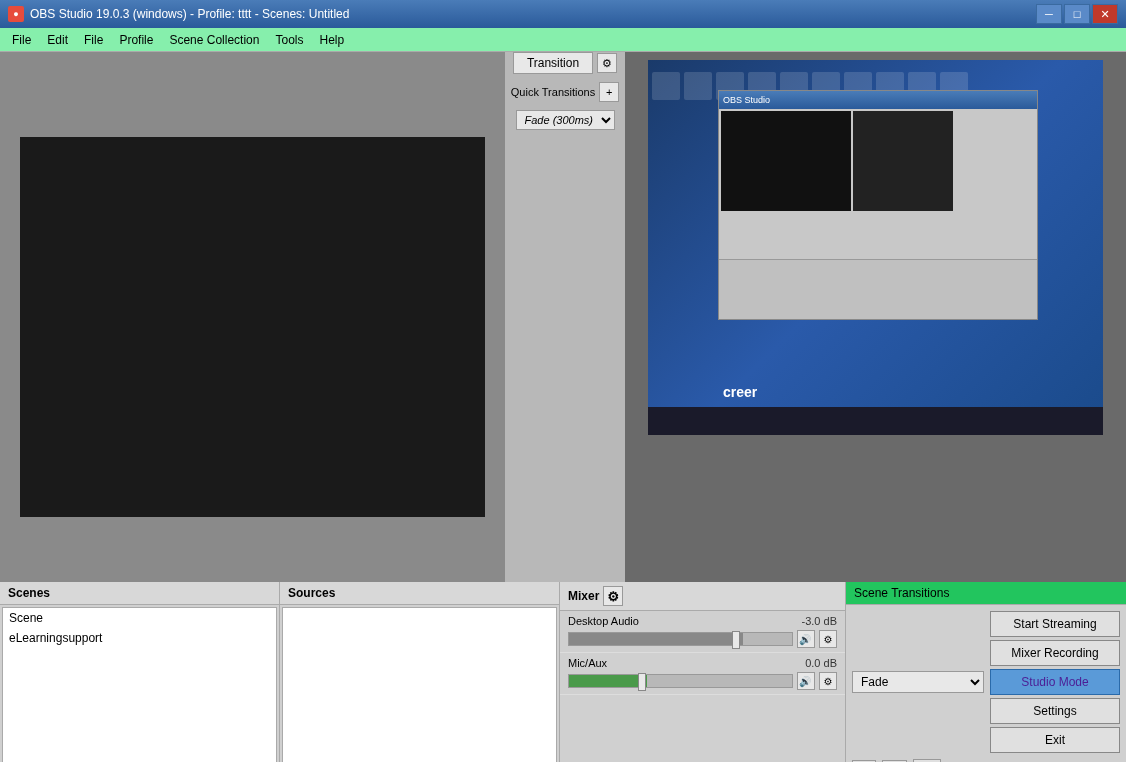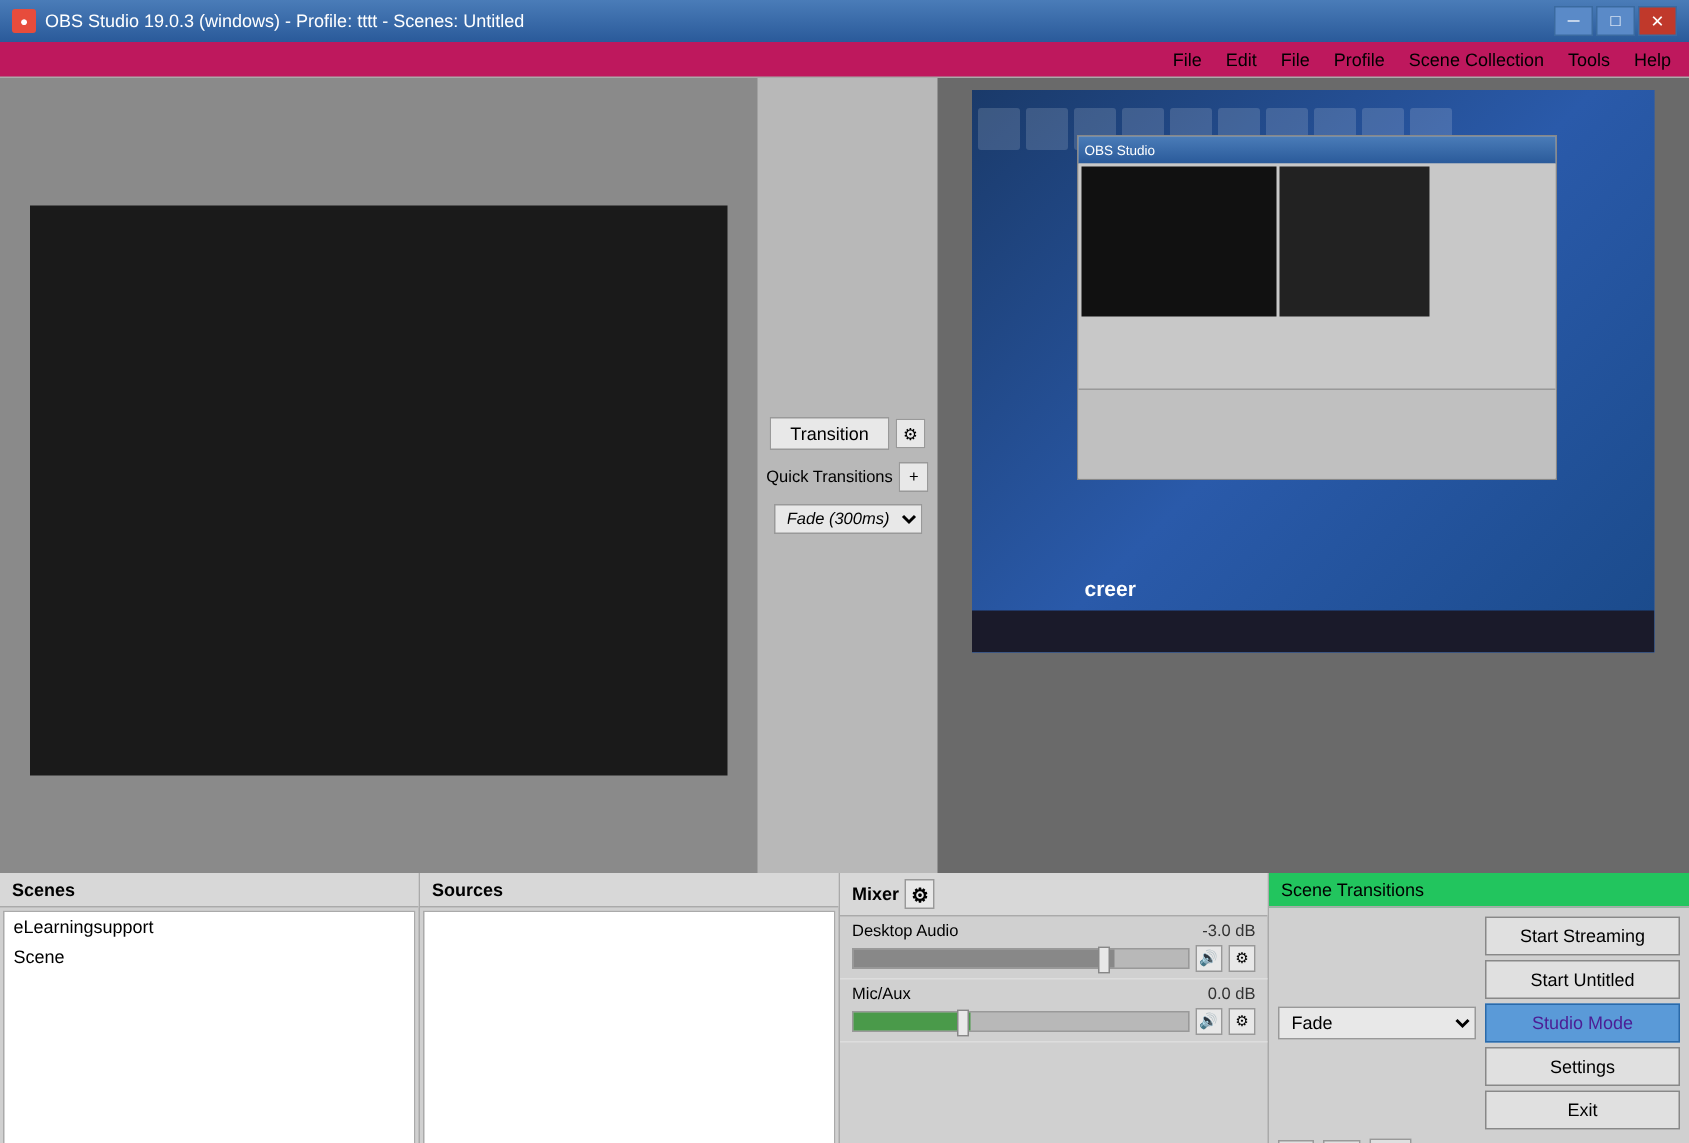--- a/index.html
+++ b/index.html
@@ -40,28 +40,27 @@
       width: 26px; height: 20px;
       background: #5a8ac8;
       border: 1px solid #3a6aa0;
       color: white; font-size: 11px;
       display: flex; align-items: center; justify-content: center;
       cursor: pointer;
     }
     .win-btn.close { background: #c0392b; }
     
     #menu-bar {
-      background: #be185d;
+      background: #86efac;
       border-bottom: 1px solid #aaa;
       height: 24px;
       display: flex;
       align-items: center;
       padding: 0 4px;
       flex-shrink: 0;
-      justify-content: flex-end;
     }
     .menu-item {
       padding: 2px 8px;
       cursor: pointer;
       font-size: 12px;
     }
     
     #main-content {
       flex: 1;
       display: flex;
@@ -89,21 +88,21 @@
       width: 465px;
       height: 380px;
       background: #1a1a1a;
       margin-top: 20px;
     }
     #transition-controls {
       width: 120px;
       display: flex;
       flex-direction: column;
       align-items: center;
-      justify-content: center;
+      justify-content: flex-start;
       gap: 8px;
       flex-shrink: 0;
     }
     .transition-row {
       display: flex;
       align-items: center;
       gap: 4px;
     }
     .transition-btn {
       background: #e8e8e8;
@@ -440,22 +439,22 @@
     </div>
 
   </div>
 
   <div id="bottom-panel">
     <div id="bottom-top">
 
       <div id="scenes-panel">
         <div class="panel-header">Scenes</div>
         <div class="panel-list">
+          <div class="panel-list-item">Scene</div>
           <div class="panel-list-item">eLearningsupport</div>
-          <div class="panel-list-item">Scene</div>
         </div>
 
       </div>
 
       <div id="sources-panel">
         <div class="panel-header">Sources</div>
         <div class="panel-list"></div>
 
       </div>
 
@@ -498,21 +497,21 @@
 
       <div id="scene-transitions-panel">
         <div class="st-header">Scene Transitions</div>
         <div class="st-body">
           <div class="st-row">
             <select class="fade-dropdown">
               <option>Fade</option>
             </select>
             <div id="action-buttons" style="display:flex;flex-direction:column;gap:3px;padding:0;">
               <button class="big-btn">Start Streaming</button>
-              <button class="big-btn">Start Untitled</button>
+              <button class="big-btn">Mixer Recording</button>
               <button class="big-btn blue">Studio Mode</button>
               <button class="big-btn">Settings</button>
               <button class="big-btn">Exit</button>
             </div>
           </div>
           <div class="st-row">
             <div class="st-action-btn">+</div>
             <div class="st-action-btn">−</div>
             <div class="st-action-btn">⚙</div>
           </div>

